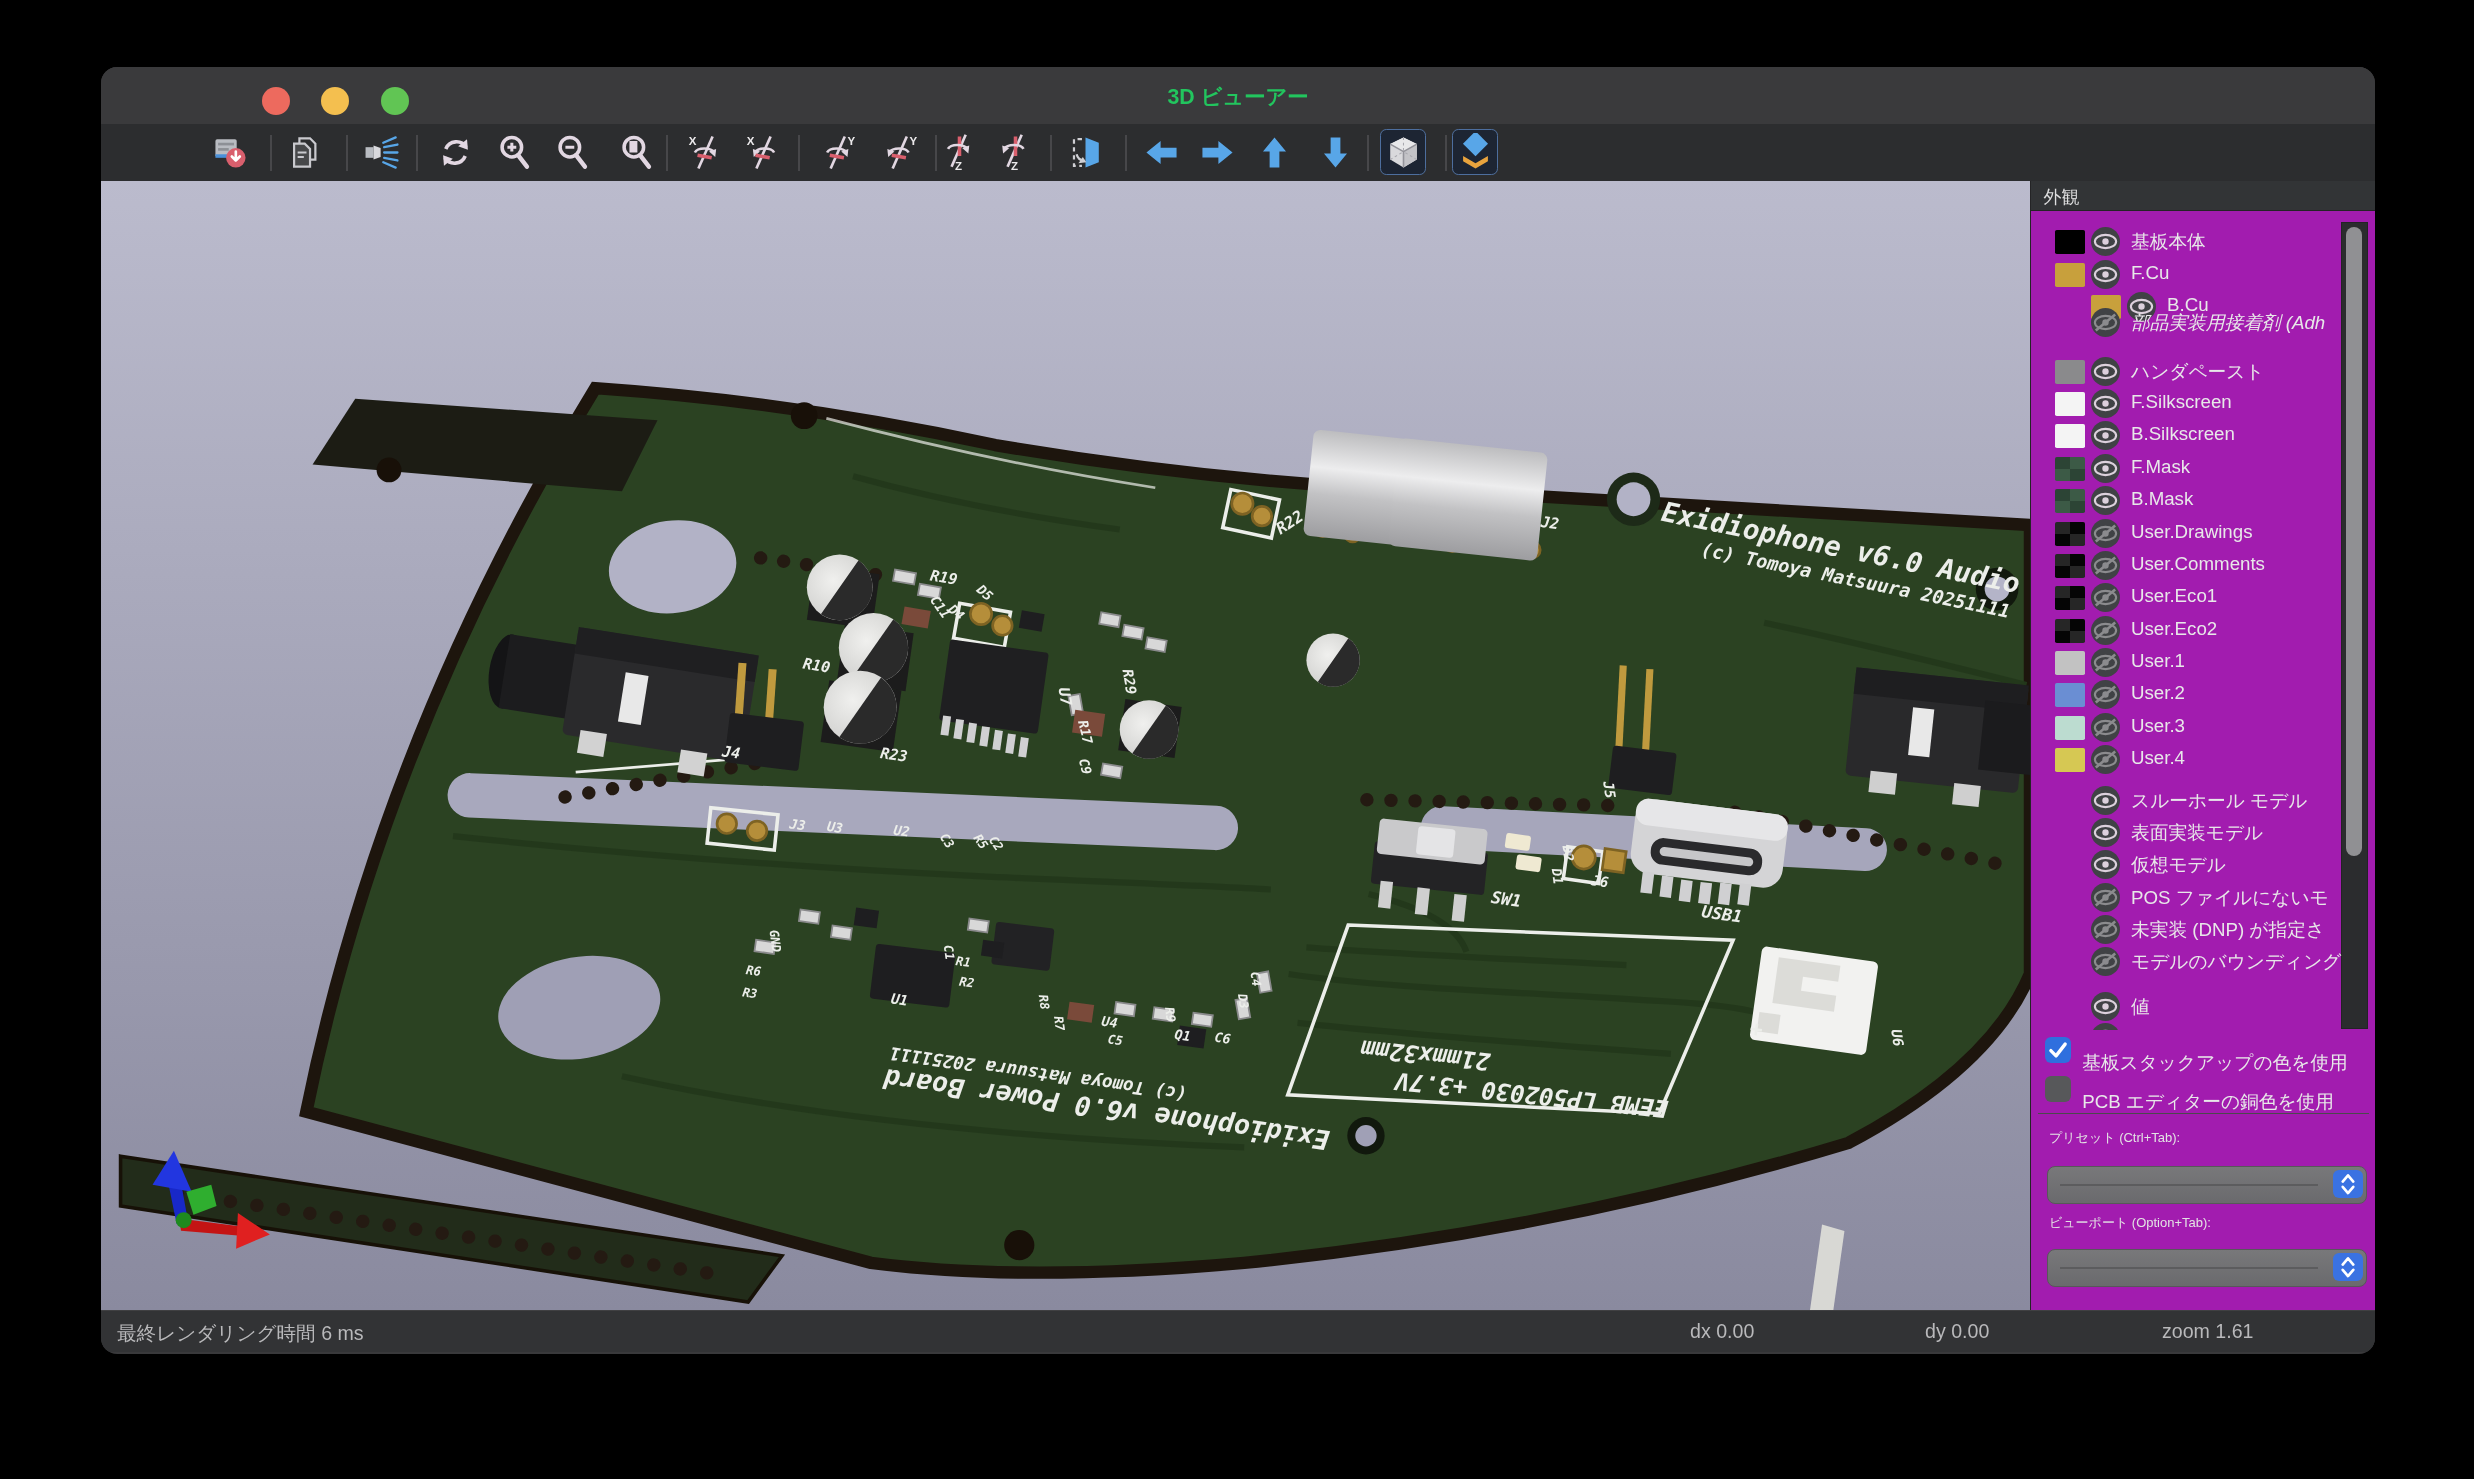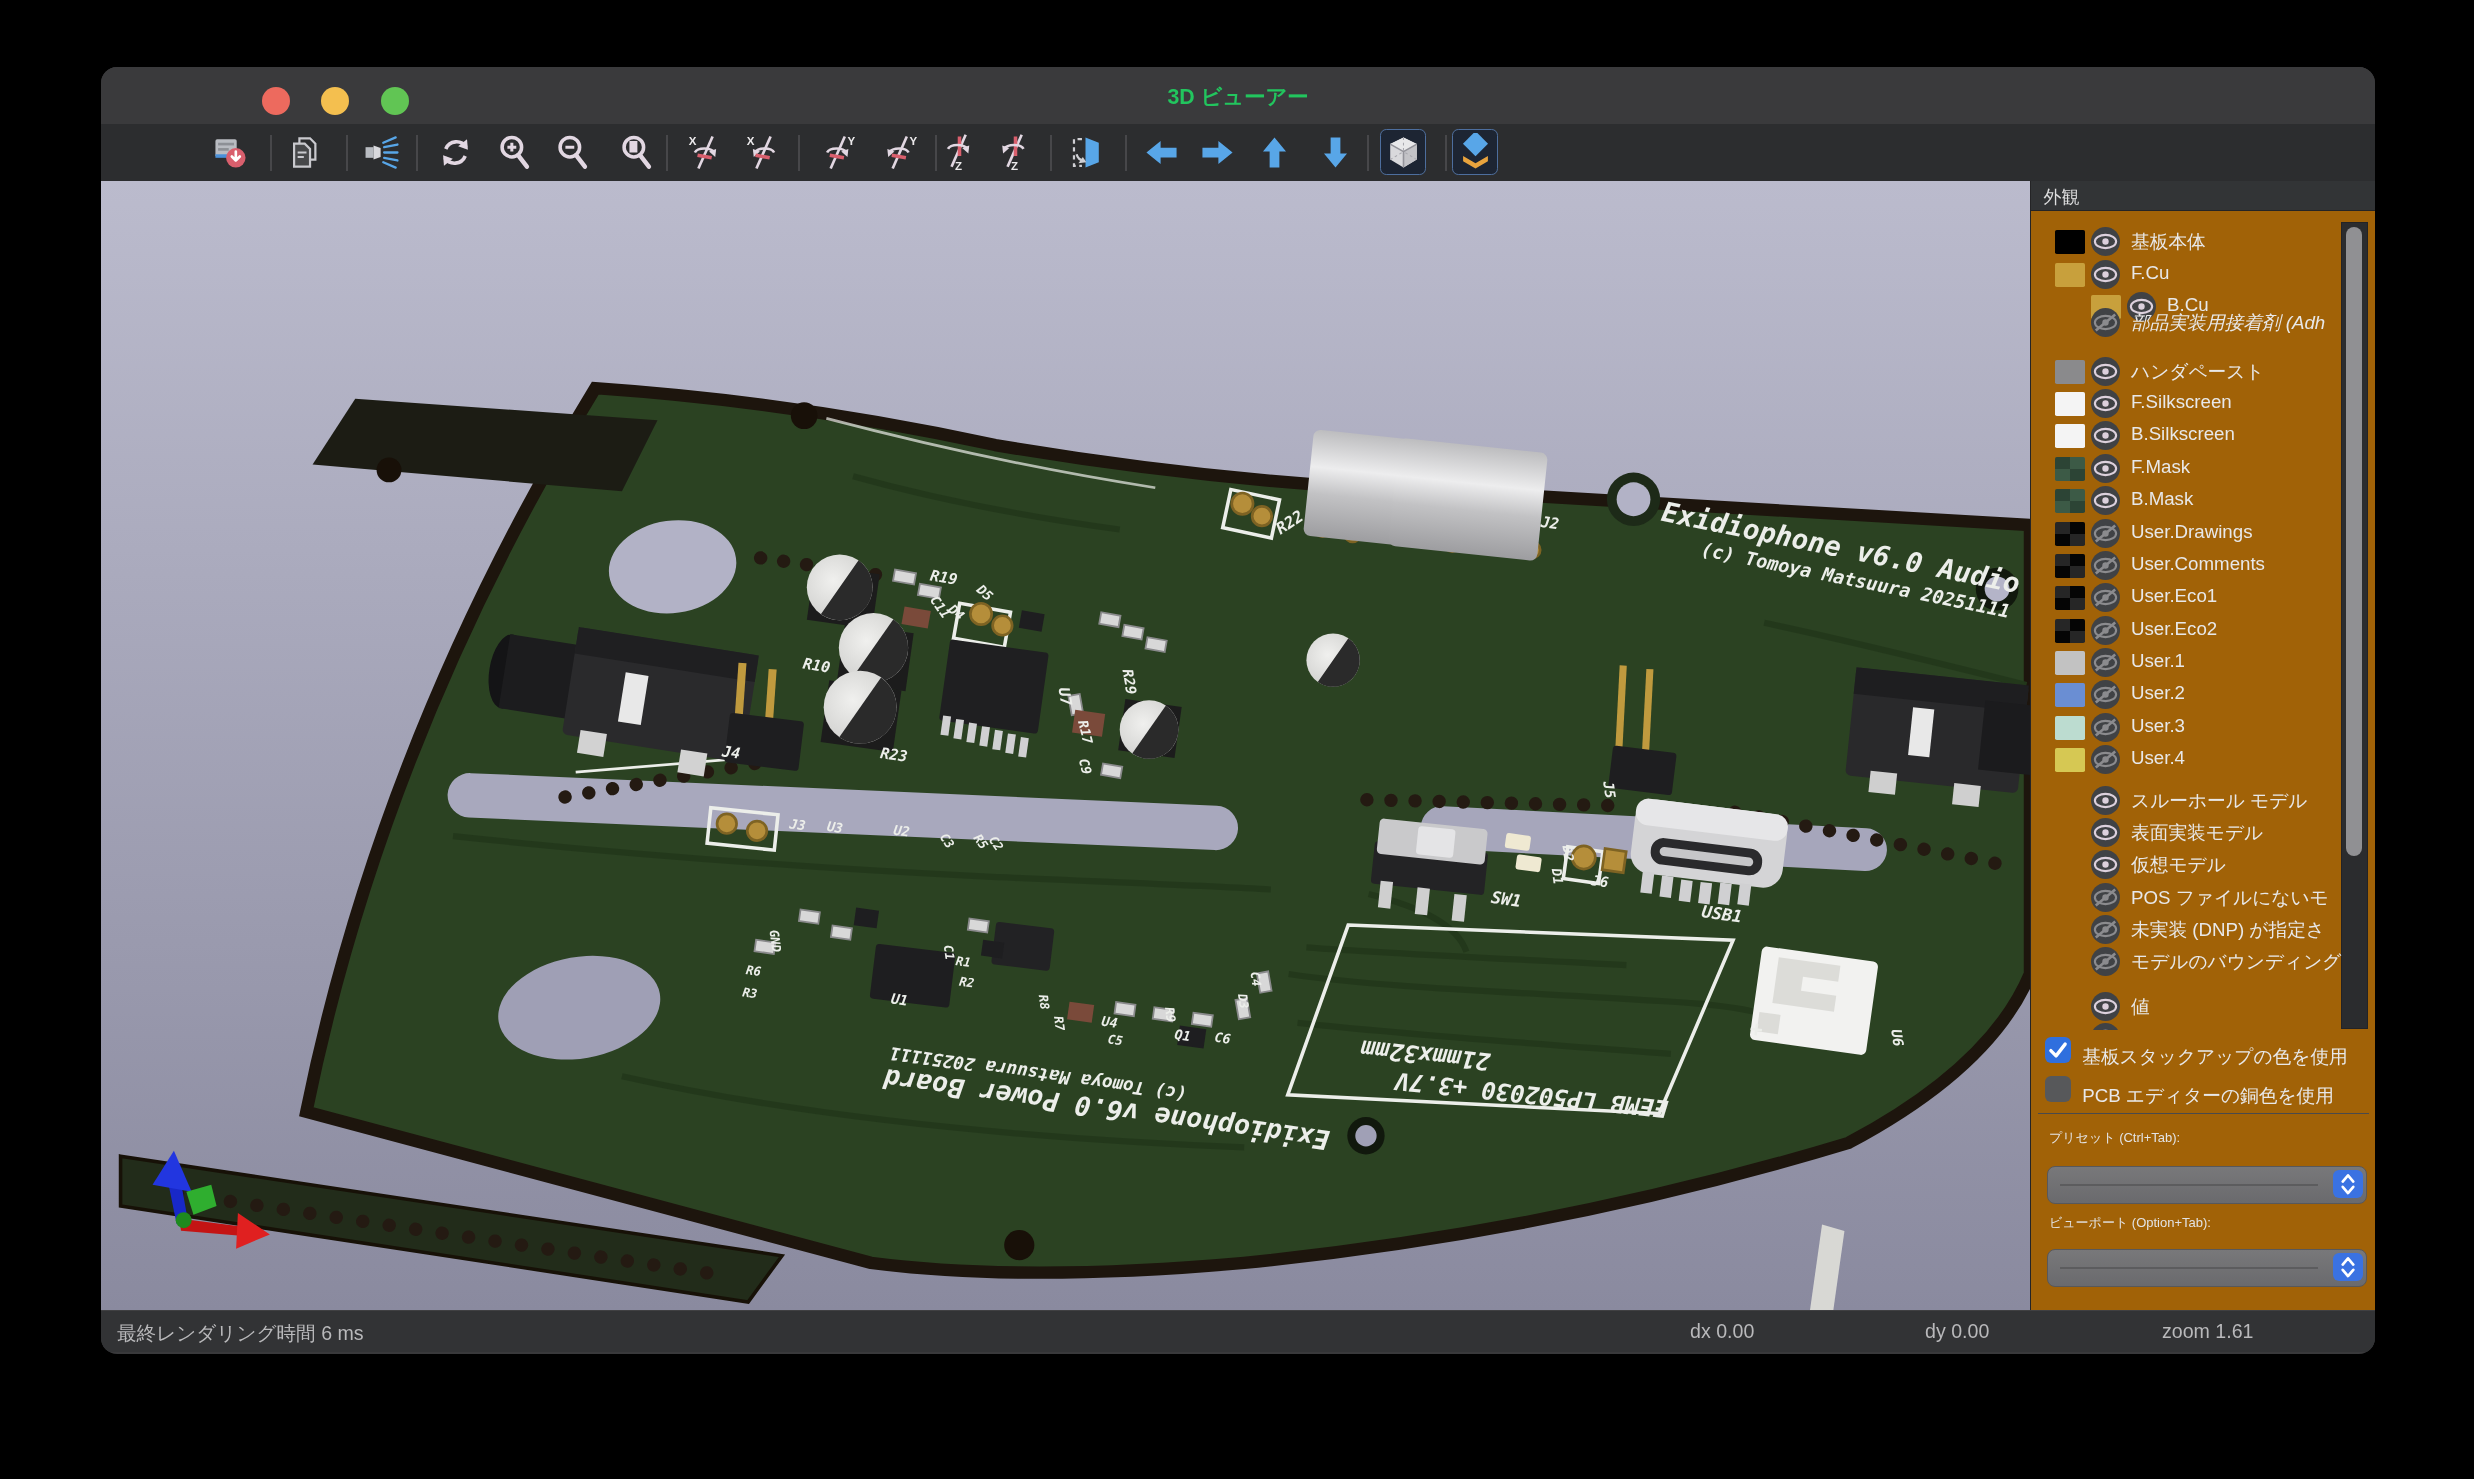--- a/index.html
+++ b/index.html
@@ -20,36 +20,36 @@
   .tbtn svg{width:39px;height:39px;}
   .tbtn.active{background:#1d2533;outline:1.8px solid #4d6e9e;}
   .tdiv{position:absolute;top:10.7px;width:1.8px;height:36px;background:#47474a;}
   
   #content{position:absolute;left:0;top:114px;width:2274px;height:1129px;}
   #viewport{position:absolute;left:0;top:0;width:1929px;height:1129px;
     background:linear-gradient(#bbbbcd,#8a8a9f);}
   #viewport svg{position:absolute;left:0;top:0;}
   .silk{font-family:"DejaVu Sans Mono","Liberation Mono",monospace;font-style:italic;font-weight:bold;fill:#eceeea;}
   
-  #sidebar{position:absolute;left:1929px;top:0;width:345px;height:1129px;background:#a16207;border-left:0.9px solid #242426;}
+  #sidebar{position:absolute;left:1929px;top:0;width:345px;height:1129px;background:#a21caf;border-left:0.9px solid #242426;}
   #sidebar-header{position:absolute;left:0;top:0;width:100%;height:29px;background:#323436;border-bottom:0.9px solid #242426;}
   #sidebar-header span{position:absolute;left:12.4px;top:4.4px;color:#dededf;font-size:18px;}
   #appearance-list{position:absolute;left:0;top:32px;width:100%;height:817px;overflow:hidden;}
   .row{position:absolute;left:0;width:100%;height:30px;}
   .swatch{position:absolute;left:24px;top:3.6px;width:30px;height:24px;border-radius:1.8px;}
   .eye{position:absolute;left:60px;top:0.9px;width:29px;height:29px;border-radius:50%;background:#404245;
     display:flex;align-items:center;justify-content:center;}
   .rowlabel{position:absolute;left:100px;top:2.7px;color:#e8e8e9;font-size:18.7px;white-space:nowrap;}
   #scroll-track{position:absolute;left:310px;top:9px;width:25px;height:805px;background:#2b2c2e;border:0.9px solid #232325;}
   #scroll-thumb{position:absolute;left:3.6px;top:3.6px;width:16px;height:629px;background:#909093;border-radius:8px;}
   .cbrow{position:absolute;left:14.2px;width:320px;height:28.4px;}
   .cb{position:absolute;left:0;top:0;width:26px;height:26px;border-radius:6.2px;}
   .cb.on{background:#2f6fde;}
   .cb.off{background:#57585a;}
-  .cblabel{position:absolute;left:37px;top:7px;color:#e8e8e9;font-size:18.7px;white-space:nowrap;}
+  .cblabel{position:absolute;left:37px;top:13px;color:#e8e8e9;font-size:18.7px;white-space:nowrap;}
   #side-divider{position:absolute;left:7.1px;width:331px;height:0.9px;background:#4a4a4c;}
   .sellabel{position:absolute;left:18px;color:#e3e3e4;font-size:13px;}
   .select{position:absolute;left:16px;width:318px;height:36px;background:linear-gradient(#78787a,#6a6a6d);
     border-radius:8px;border:0.9px solid #58585a;}
   .select .slot{position:absolute;left:12.4px;right:48px;top:17px;height:1.8px;background:#5c5c5e;}
   .stepper{position:absolute;right:2.7px;top:2.7px;width:30px;height:28.4px;background:#3a72e2;border-radius:6.2px;}
   
   #statusbar{position:absolute;left:0;top:1243px;width:100%;height:41px;background:#323335;border-top:0.9px solid #404042;}
   #statusbar span{position:absolute;top:9px;color:#b9b9bb;font-size:19.6px;white-space:nowrap;}
 </style>

